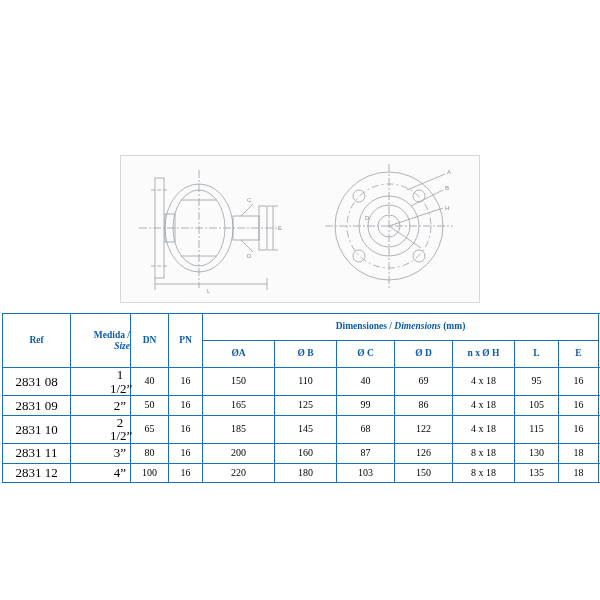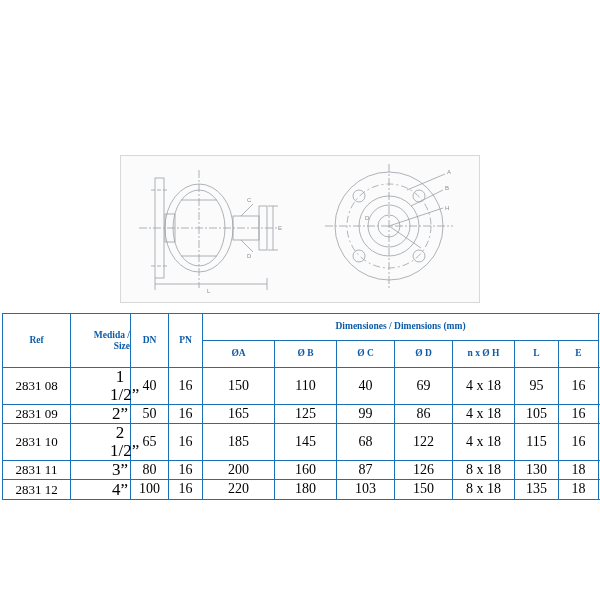--- a/index.html
+++ b/index.html
@@ -52,28 +52,28 @@
     line-height: 1.05;
   }
   table.spec thead th {
     color: #0b5ca8;
     font-size: 9.5px;
     font-weight: bold;
     height: 26px;
     background: #ffffff;
   }
   table.spec thead th.two-line { line-height: 1.12; text-align: right; }
-  table.spec thead th .it { }
+  table.spec thead th .it { font-style: italic; }
   table.spec tbody td {
-    font-size: 14px;
+    font-size: 10px;
     height: 18.5px;
     background: #ffffff;
   }
   table.spec tbody td.ref { font-size: 13px; }
-  table.spec tbody td.size { font-size: 17px; padding-left: 39px; }
+  table.spec tbody td.size { font-size: 13px; padding-left: 39px; }
   .nowrap { white-space: nowrap; }
 
   
   col.c-ref    { width: 68px; }
   col.c-size   { width: 60px; }
   col.c-dn     { width: 38px; }
   col.c-pn     { width: 34px; }
   col.c-a      { width: 72px; }
   col.c-b      { width: 62px; }
   col.c-c      { width: 58px; }

